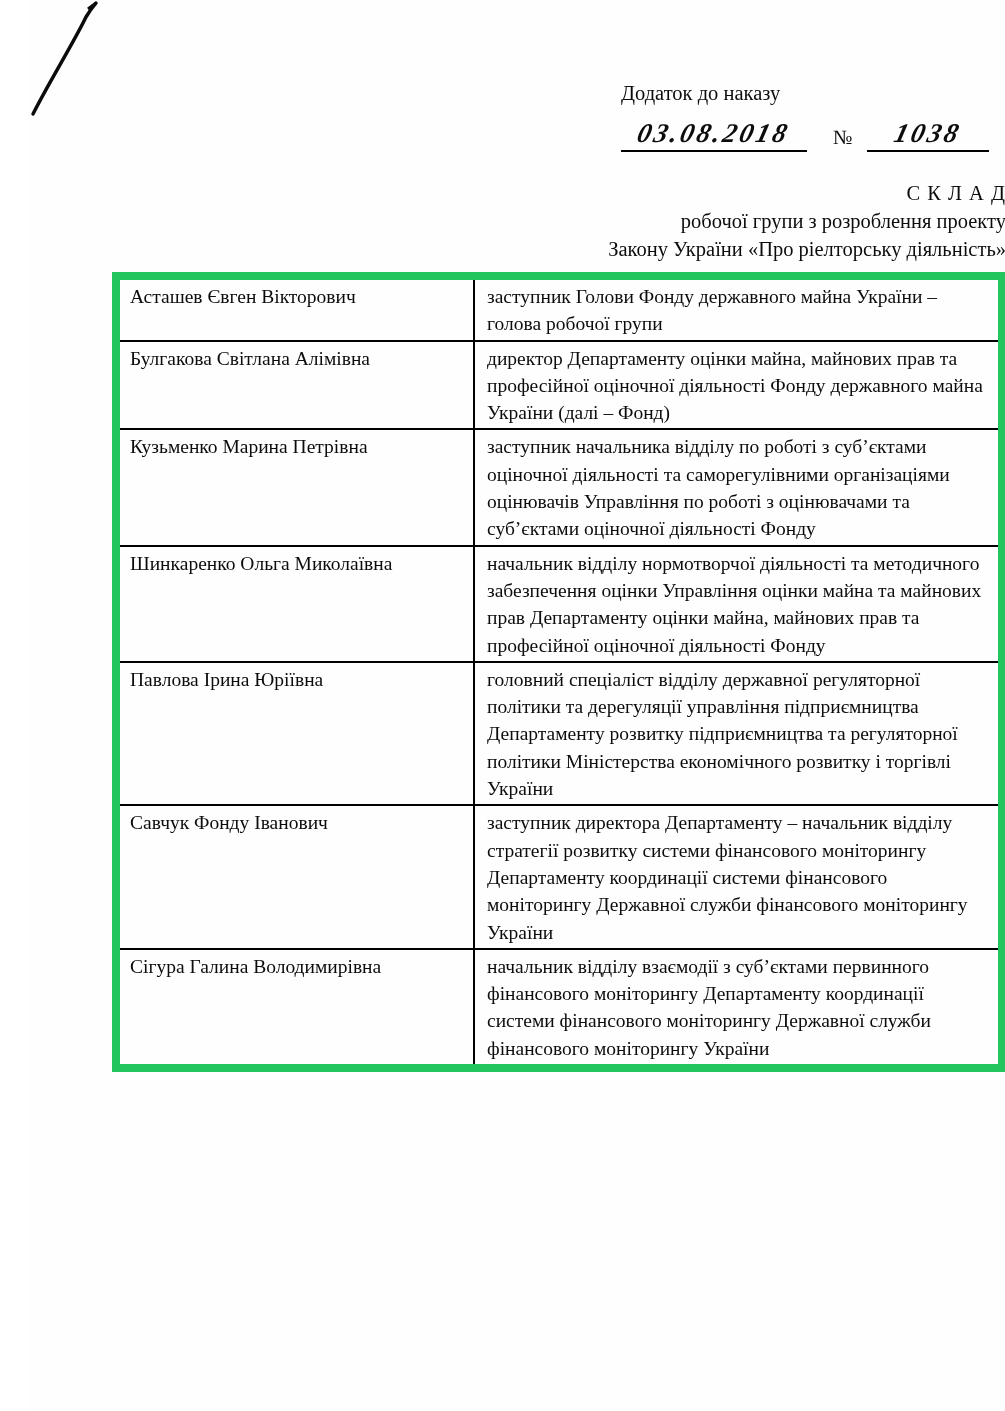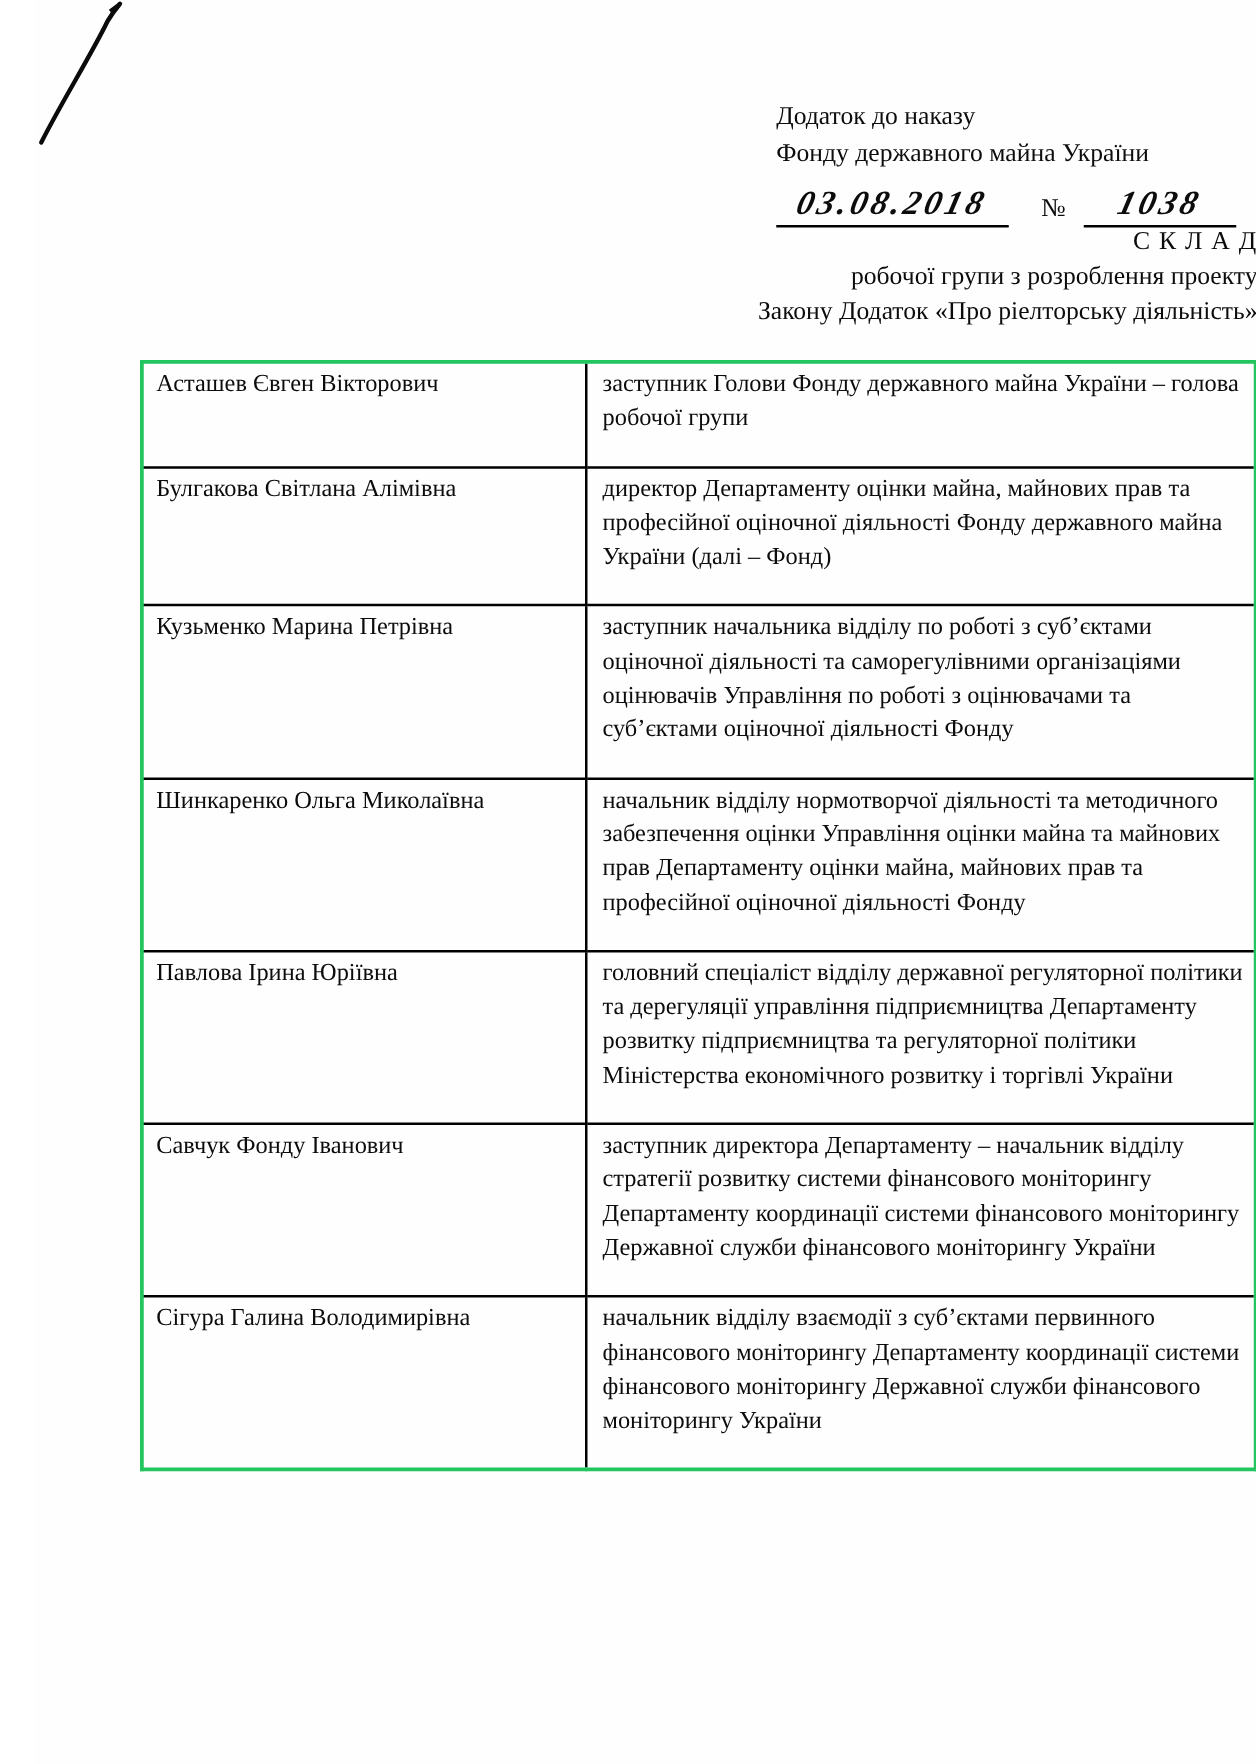--- a/index.html
+++ b/index.html
@@ -33,57 +33,56 @@
   }
   .num-sign { margin: 0 14px 0 26px; font-size: 20.5px; }
 
   .title-block {
     position: absolute; left: 84px; top: 179px; width: 894px;
     text-align: right; font-size: 20.5px; line-height: 28px;
   }
   .title-main { letter-spacing: 1px; }
 
   .members-table {
-    position: absolute; left: 84px; top: 288px; width: 894px;
+    position: absolute; left: 84px; top: 272px; width: 894px;
     border-collapse: collapse;
     font-size: 19.5px; line-height: 27.3px;
     table-layout: fixed;
-    border: 3px solid #22c55e;
+    border: 8px solid #22c55e;
   }
   .members-table td {
     border: 2.5px solid #000;
     vertical-align: top;
   }
   .name-cell     { width: 321px; padding: 3px 22px 7px 10px; }
-  .position-cell { padding: 3px 5px 24px 12px; }
+  .position-cell { padding: 3px 5px 2px 12px; }
 </style>
 </head>
 <body>
 
 <div class="page">
 
   <svg class="pen-mark" width="90" height="130" viewBox="0 0 90 130">
     <path d="M68,3 C63,9 61,12 58,17 C46,42 20,84 5,114" fill="none" stroke="#0b0b0b" stroke-width="3.5" stroke-linecap="round"></path>
     <path d="M68,3 L60,9" fill="none" stroke="#0b0b0b" stroke-width="3"></path>
   </svg>
 
   <div class="header-block">
     <div>Додаток до наказу</div>
-    <div>Фонду державного майна України</div>
     <div class="handwritten-row">
       <span class="hand-slot hand-date"><span class="hand">03.08.2018</span></span>
       <span class="num-sign">№</span>
       <span class="hand-slot hand-num"><span class="hand">1038</span></span>
     </div>
   </div>
 
   <div class="title-block">
     <div class="title-main">С К Л А Д</div>
     <div>робочої групи з розроблення проекту</div>
-    <div>Закону Додаток «Про ріелторську діяльність»</div>
+    <div>Закону України «Про ріелторську діяльність»</div>
   </div>
 
   <table class="members-table">
     <tbody id="members-tbody">
         <tr>
           <td class="name-cell">Асташев Євген Вікторович</td>
           <td class="position-cell">заступник Голови Фонду державного майна України – голова робочої групи</td>
         </tr>
         <tr>
           <td class="name-cell">Булгакова Світлана Алімівна</td>

